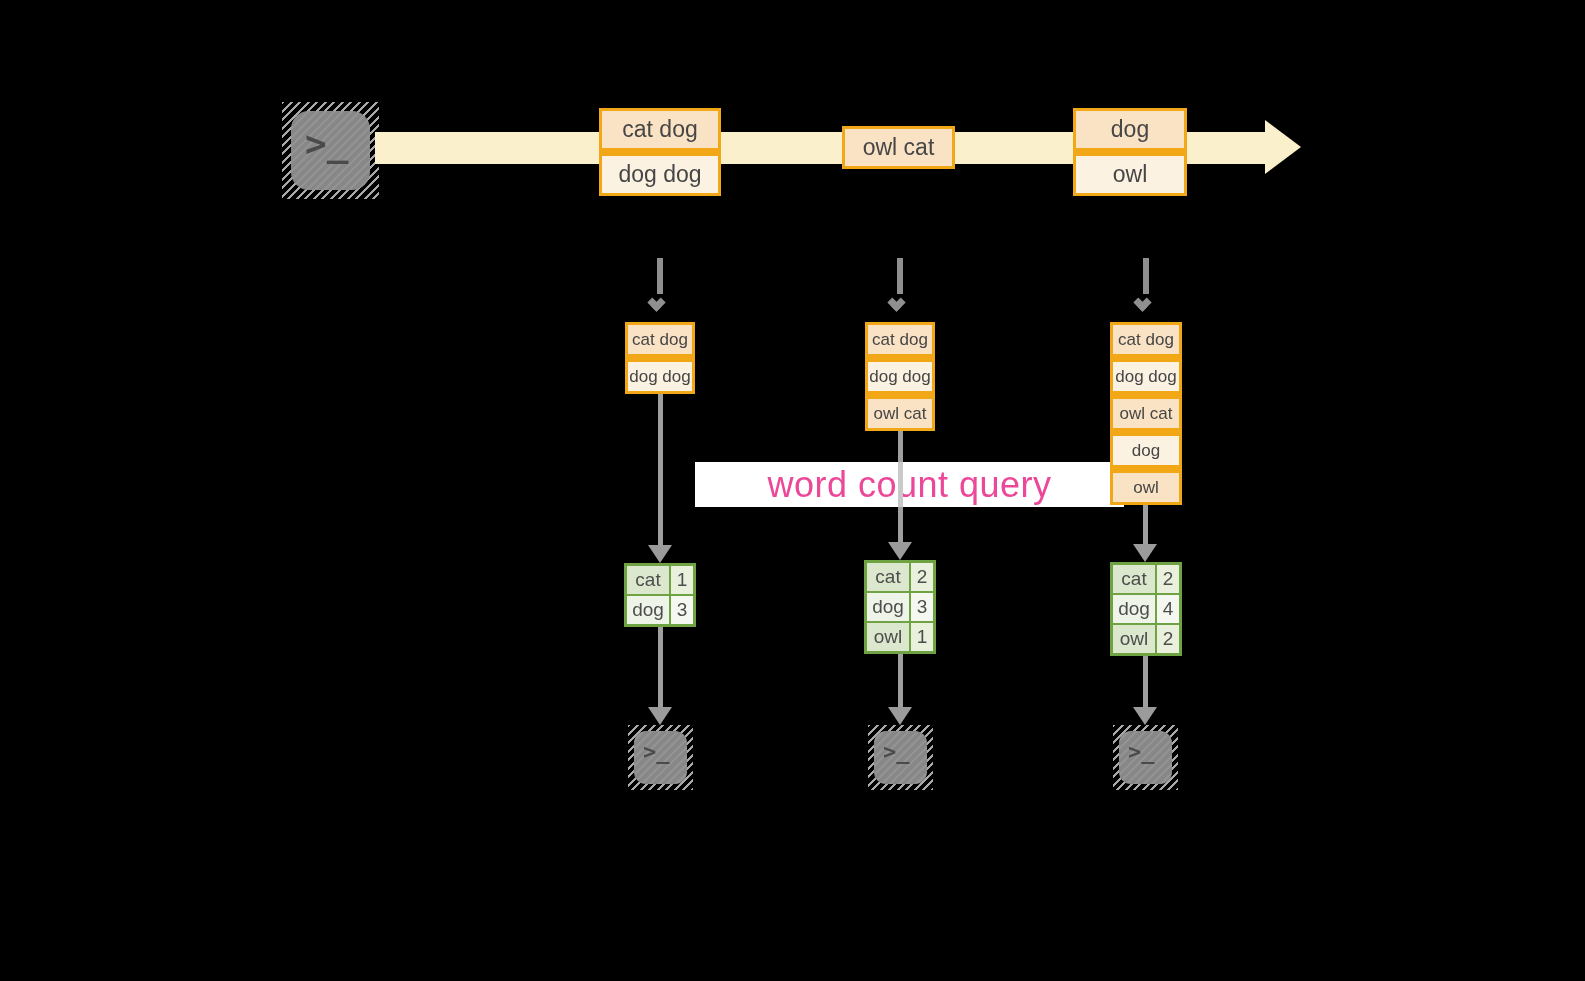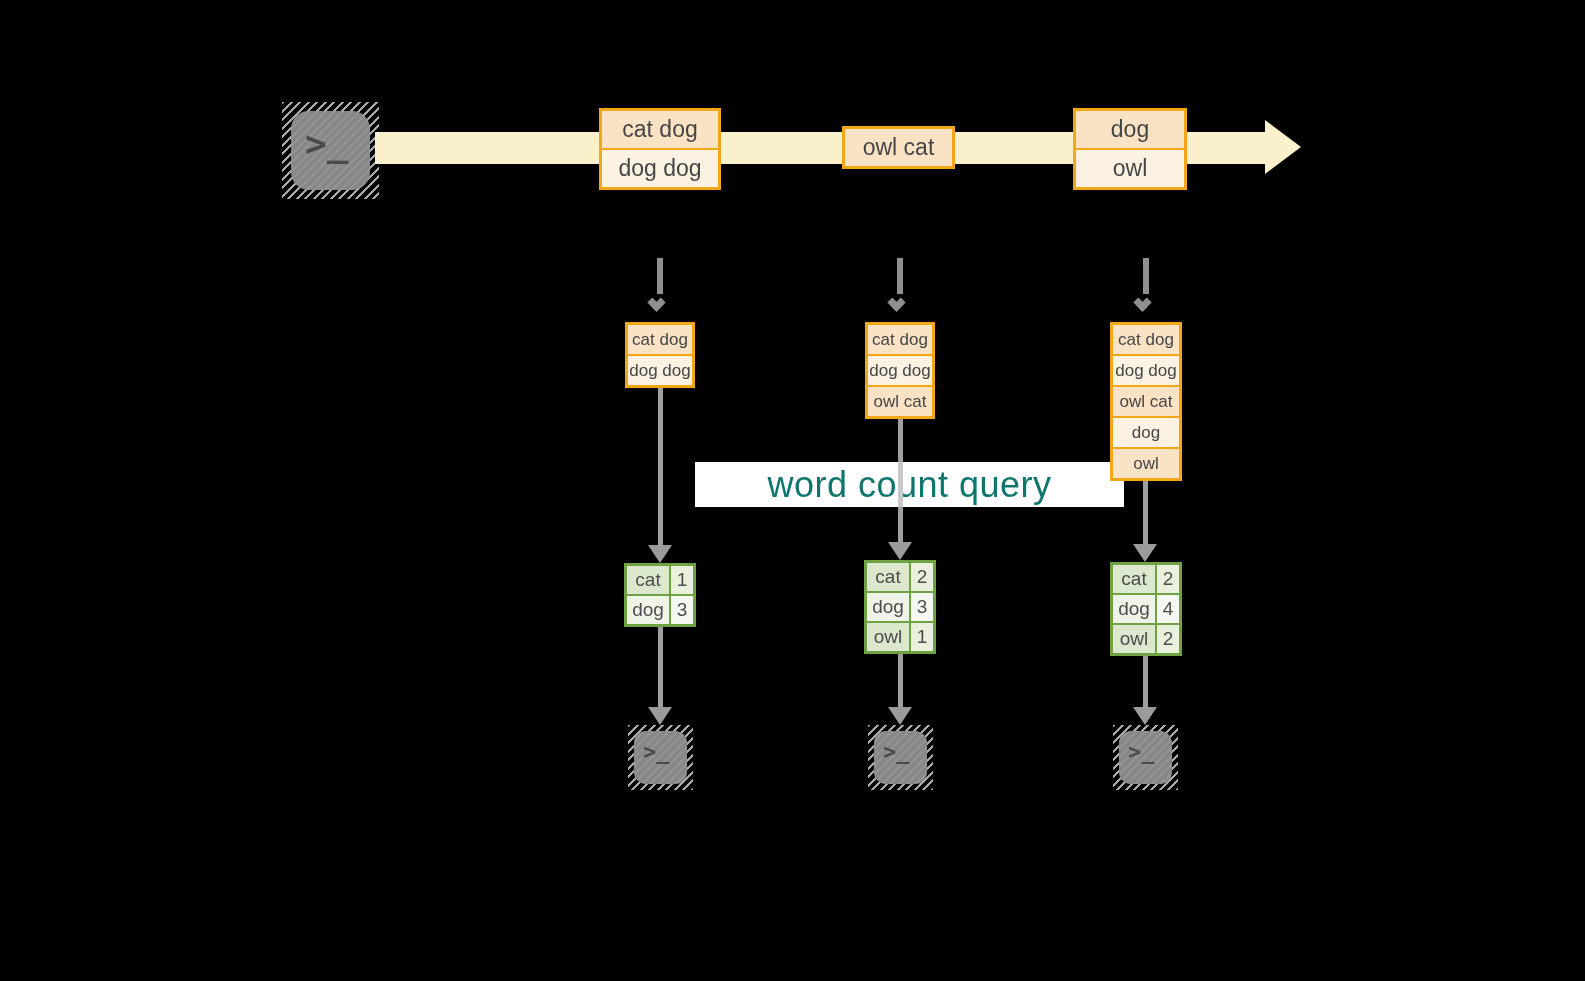--- a/index.html
+++ b/index.html
@@ -8,38 +8,38 @@
   .abs{position:absolute;box-sizing:border-box;}
 
   
   .stream-bar{background:#FBF0CC;}
   .stream-head{width:0;height:0;border-top:27px solid transparent;border-bottom:27px solid transparent;
                border-left:36px solid #FBF0CC;}
 
   
   .obox{border:3px solid #F2A716;background:#F2A716;display:flex;flex-direction:column;}
   .obox .orow{display:flex;align-items:center;justify-content:center;color:#464646;}
-  .obox .orow + .orow{margin-top:2px;}
+  .obox .orow + .orow{margin-top:8px;}
   .orow.peach{background:#FAE2C4;}
   .orow.cream{background:#FCF2E2;}
   .stream-row{height:37px;font-size:23px;}
   .state-row{height:29px;font-size:17px;}
 
   
   .vline{width:5px;background:#9F9F9F;}
   .vline.dim{background:#C9C9C9;}
   .dash{width:6px;height:36px;background:#8F8F8F;}
   .chev{width:13px;height:13px;border-right:7px solid #8F8F8F;border-bottom:7px solid #8F8F8F;
         transform:rotate(45deg);}
   .tri-down{width:0;height:0;border-left:12px solid transparent;border-right:12px solid transparent;
             border-top:18px solid #9B9B9B;}
 
   
   .qbar{background:#FFFFFF;display:flex;align-items:center;justify-content:center;}
-  .qbar span{font-size:36px;font-weight:300;color:#0f766e;letter-spacing:.5px;}
+  .qbar span{font-size:36px;font-weight:300;color:#ec4899;letter-spacing:.5px;}
 
   
   .gtable{border:3px solid #6FA243;background:#6FA243;display:grid;grid-template-columns:42px 22px;
           grid-auto-rows:28px;gap:2px;}
   .gcell{display:flex;align-items:center;justify-content:center;font-size:19px;color:#4D4D4D;}
   .g-odd-w{background:#DCE8CE;} .g-odd-n{background:#E9F0DC;}
   .g-even-w{background:#EFF4E9;} .g-even-n{background:#F5F8F0;}
 
   
   .term{background:repeating-linear-gradient(135deg,rgba(178,178,178,.95) 0 2px,rgba(0,0,0,0) 2px 6px);}

